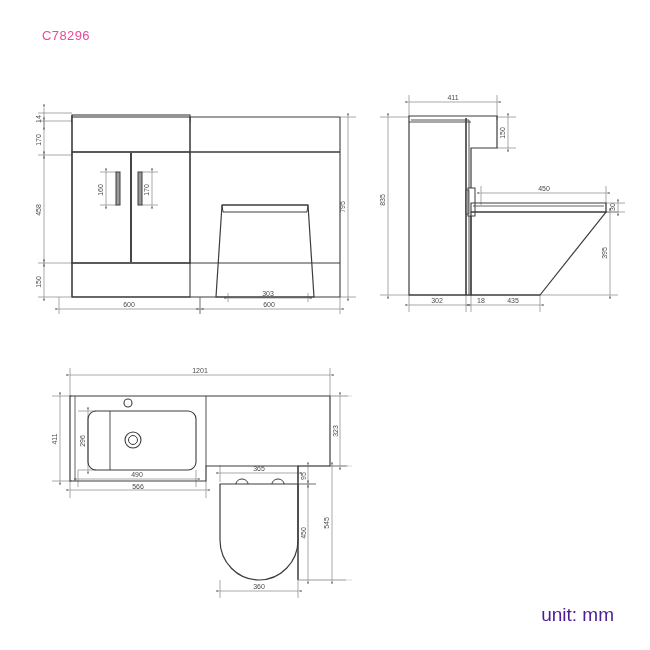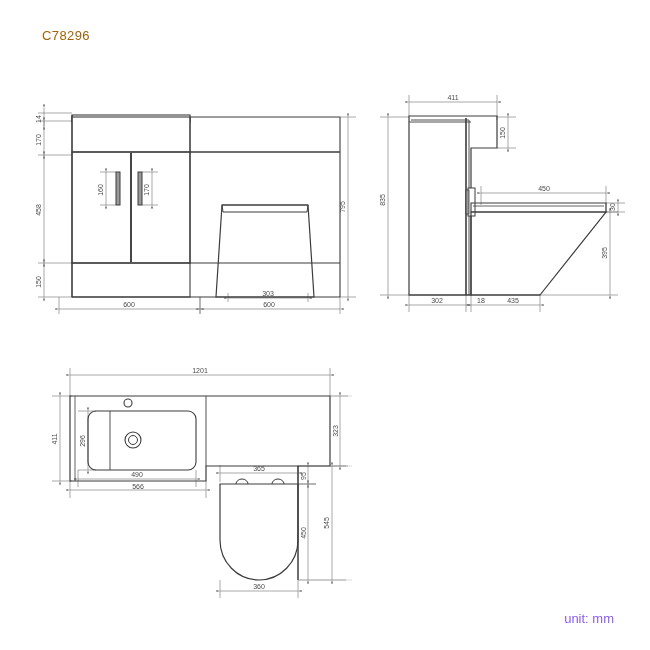--- a/index.html
+++ b/index.html
@@ -20,28 +20,28 @@
     left: 0; top: 0;
     width: 650px;
     height: 650px;
   }
   .title-text {
     position: absolute;
     left: 42px;
     top: 28px;
     font-size: 13px;
     letter-spacing: 0.4px;
-    color: #a16207;
+    color: #ec4899;
   }
   .unit-text {
     position: absolute;
     right: 36px;
     bottom: 24px;
-    font-size: 13px;
-    color: #8b5cf6;
+    font-size: 19px;
+    color: #4c1d95;
   }
   svg text {
     font-family: "Liberation Sans", sans-serif;
     fill: #4a4a4a;
   }
 </style>
 </head>
 <body>
 
 <div id="sheet">

